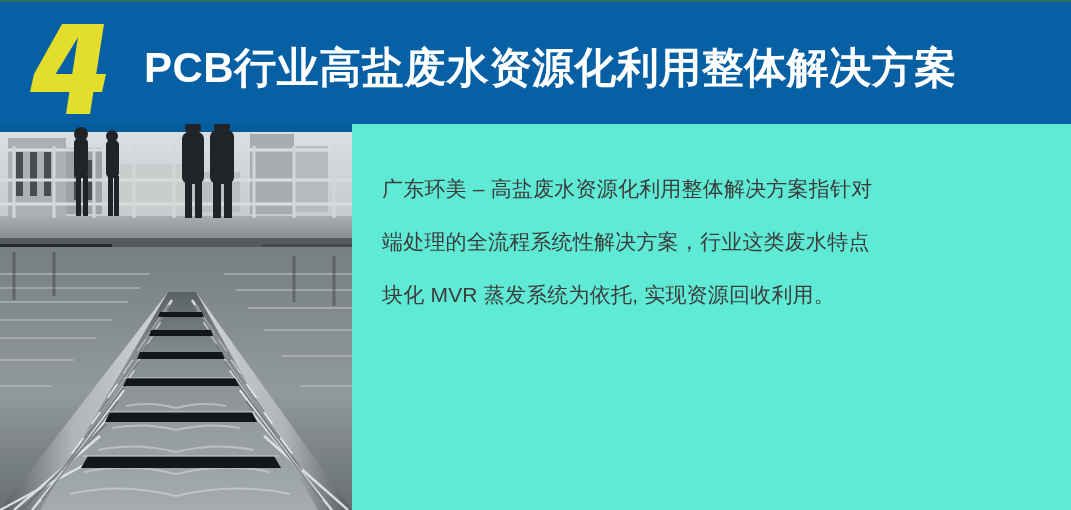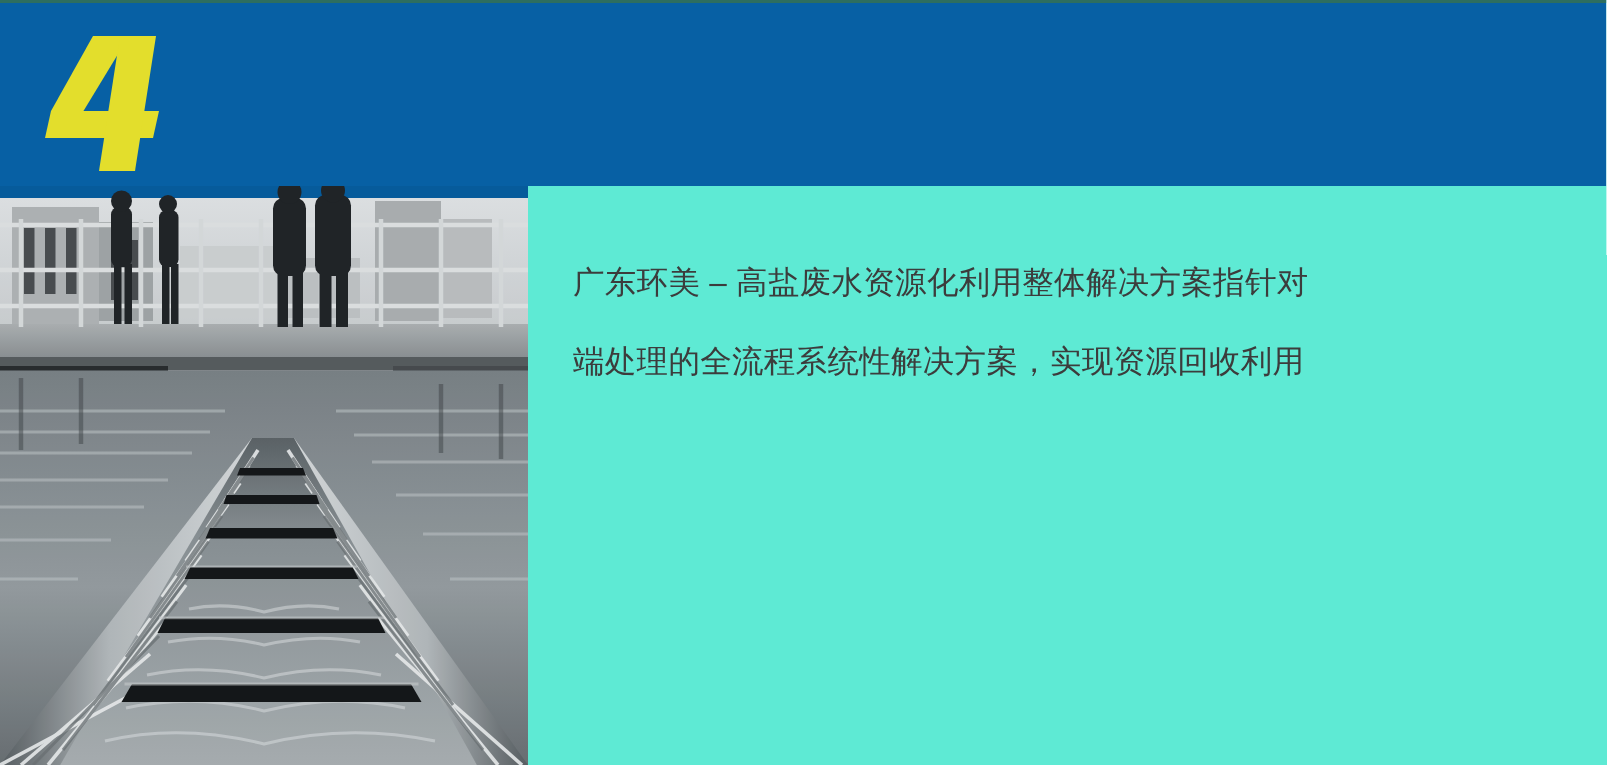--- a/index.html
+++ b/index.html
@@ -109,20 +109,21 @@
 
           <polygon points="34,6 58,6 24,62 14,62 6,56"></polygon>
 
           <polygon points="6,56 78,56 74,74 2,74"></polygon>
 
           <polygon points="52,6 76,6 62,96 38,96"></polygon>
         </g>
       </svg>
     </div>
 
+    <div class="header-title">PCB行业高盐废水资源化利用整体解决方案</div>
   </div>
 
   <div class="photo-panel">
     <svg width="352" height="386" viewBox="0 0 352 386">
       <defs>
         <linearGradient id="skyGrad" x1="0" y1="0" x2="0" y2="1">
           <stop offset="0%" stop-color="#e9ecee"></stop>
           <stop offset="100%" stop-color="#c9ced1"></stop>
         </linearGradient>
         <linearGradient id="waterGrad" x1="0" y1="0" x2="0" y2="1">
@@ -314,17 +315,18 @@
         <rect x="83" y="331" width="196" height="2"></rect>
       </g>
 
       <rect x="0" y="0" width="352" height="386" fill="#000" opacity="0.05"></rect>
     </svg>
   </div>
 
   <div class="text-panel">
     <div class="body-copy">
       <span class="body-line">广东环美 – 高盐废水资源化利用整体解决方案指针对</span>
-      <span class="body-line">端处理的全流程系统性解决方案，实现资源回收利用</span>
+      <span class="body-line">端处理的全流程系统性解决方案，行业这类废水特点</span>
+      <span class="body-line">块化 MVR 蒸发系统为依托, 实现资源回收利用。</span>
     </div>
   </div>
 
 </div>
 
 </body></html>

